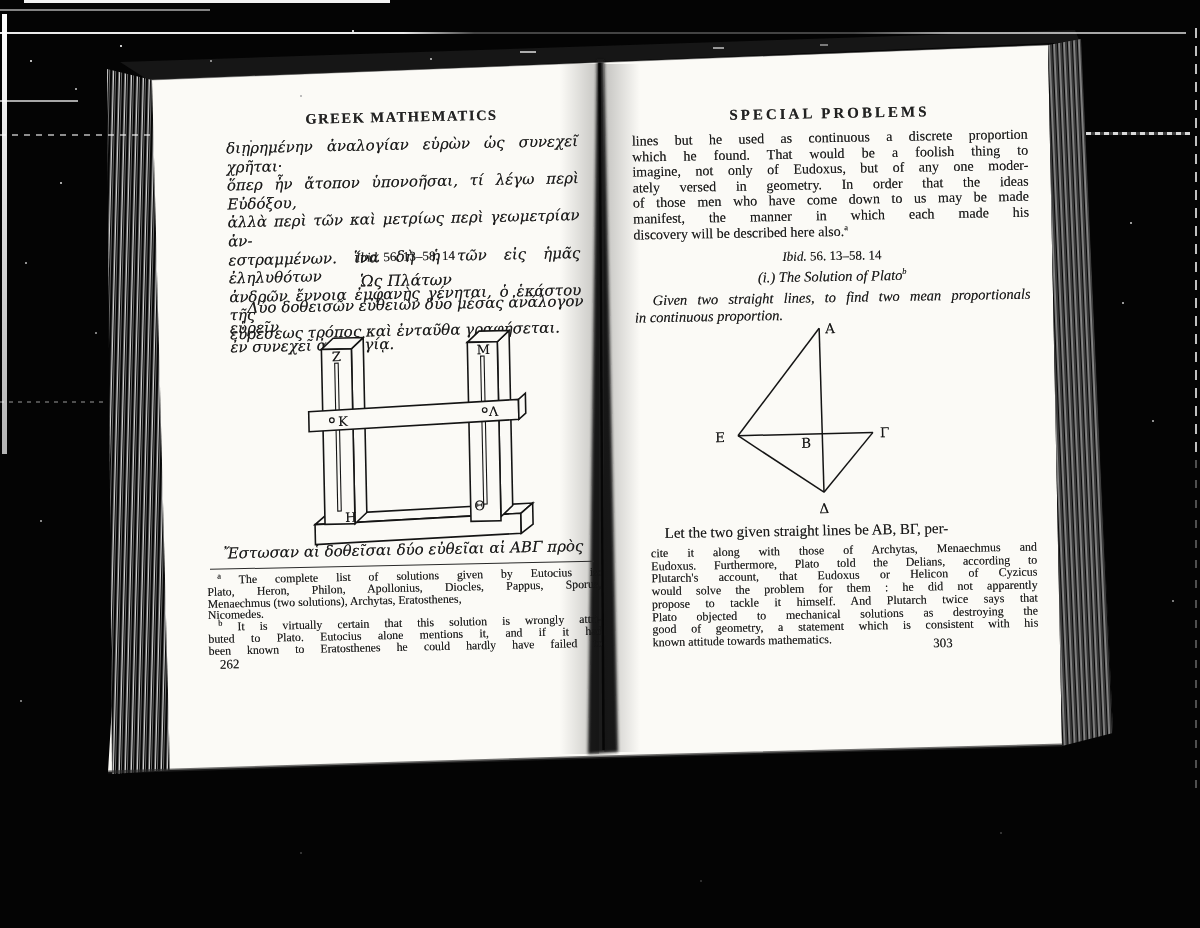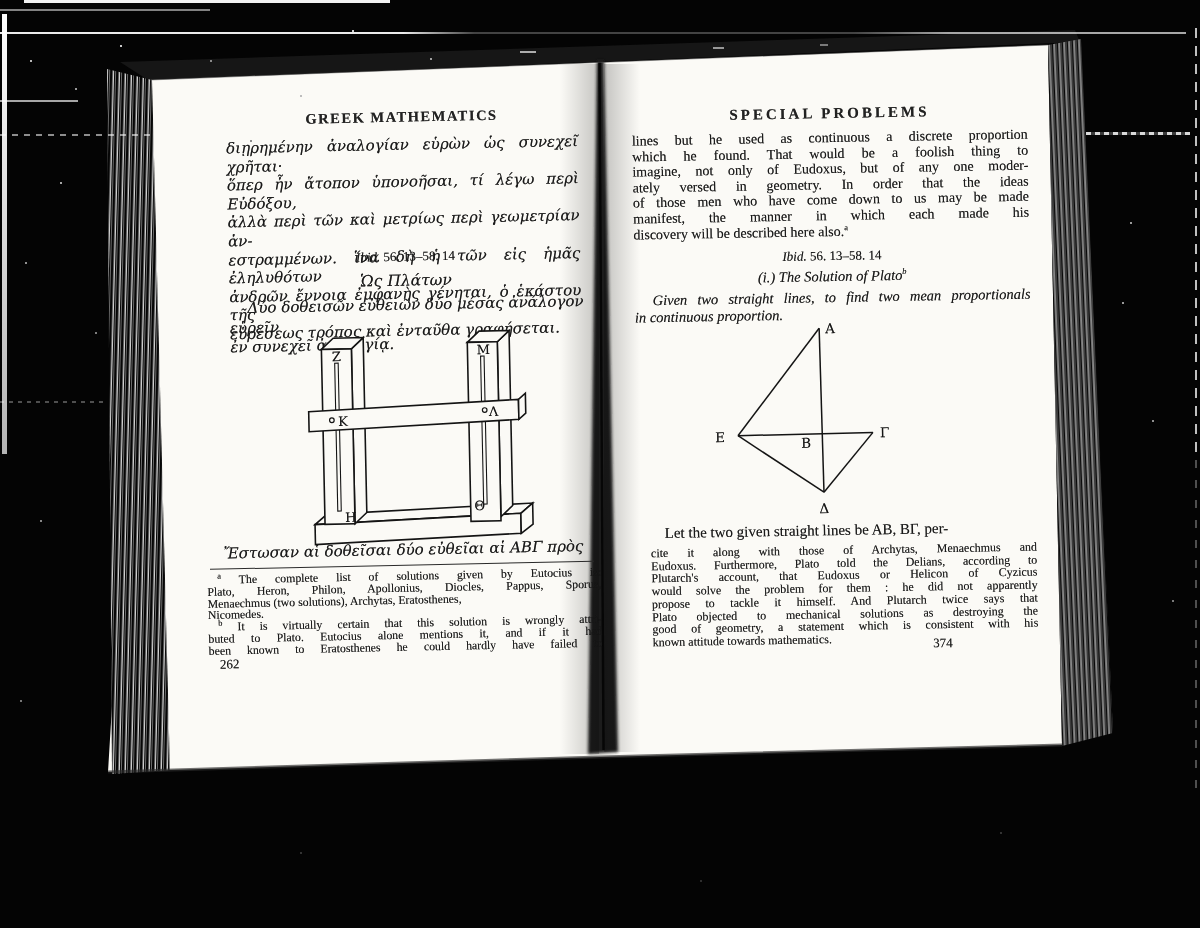--- a/index.html
+++ b/index.html
@@ -228,16 +228,16 @@
         <div class="tline j">cite it along with those of Archytas, Menaechmus and</div>
         <div class="tline j">Eudoxus.  Furthermore, Plato told the Delians, according to</div>
         <div class="tline j">Plutarch's account, that Eudoxus or Helicon of Cyzicus</div>
         <div class="tline j">would solve the problem for them :  he did not apparently</div>
         <div class="tline j">propose to tackle it himself.  And Plutarch twice says that</div>
         <div class="tline j">Plato objected to mechanical solutions as destroying the</div>
         <div class="tline j">good of geometry, a statement which is consistent with his</div>
         <div class="tline">known attitude towards mathematics.</div>
       </div>
 
-    <div class="blk" style="top:641px;left:25px;width:315px;text-align:right;font-size:13px;"><span>374</span></div>
+    <div class="blk" style="top:641px;left:25px;width:315px;text-align:right;font-size:13px;"><span>303</span></div>
   </div>
 
 </div>
 
 </body></html>

